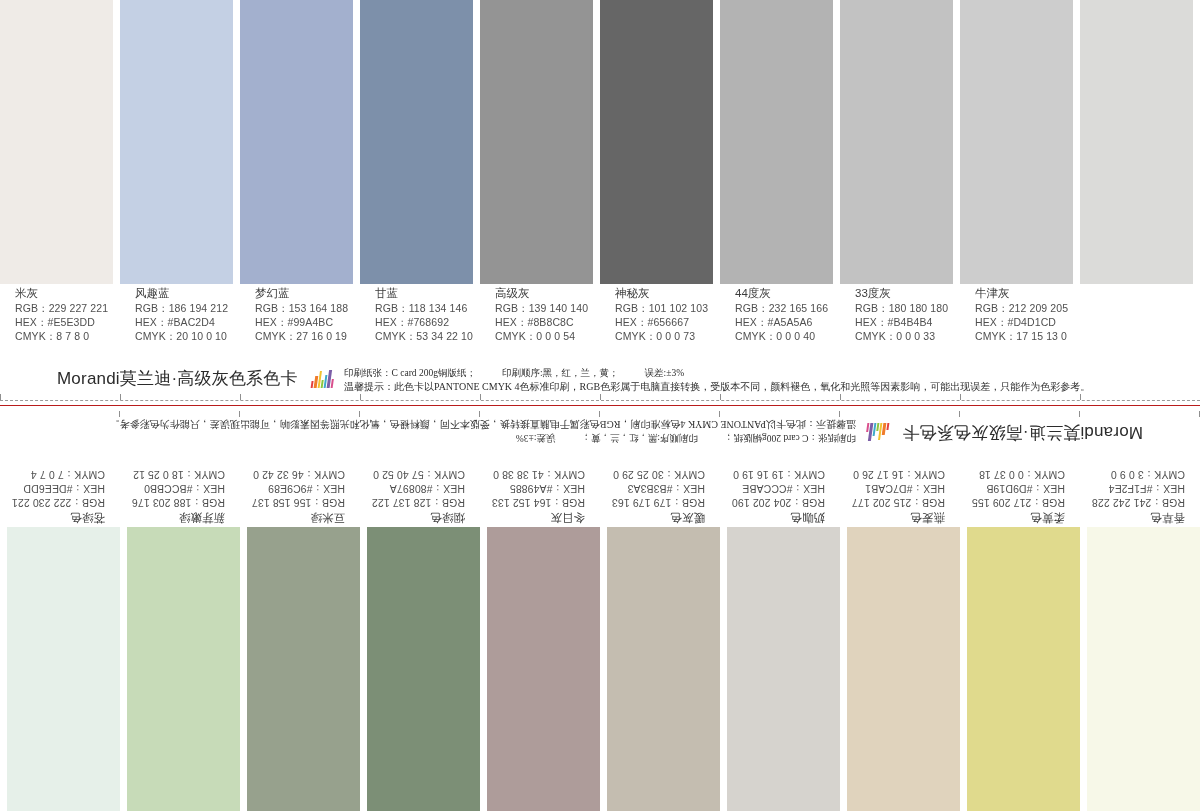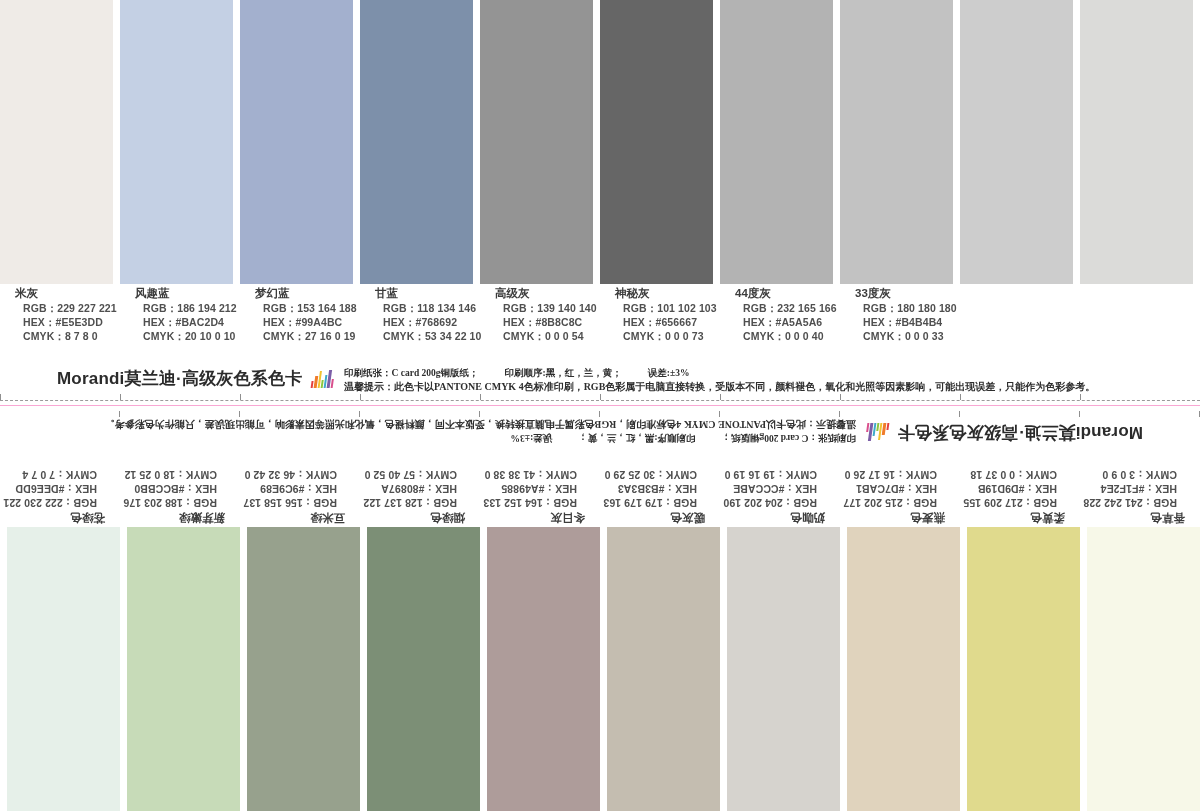--- a/index.html
+++ b/index.html
@@ -7,22 +7,21 @@
     width: 1200px;
     height: 811px;
     background: #ffffff;
     font-family: "Liberation Sans", "DejaVu Sans", sans-serif;
     overflow: hidden;
   }
   .card {
     position: relative;
     width: 1200px;
     height: 703px;
-    background: #f9a8d4;
-    font-weight: bold;
+    background: #b91c1c;
   }
 
   
   .face {
     position: absolute;
     left: 0;
     width: 1200px;
     height: 405px;
     background: #ffffff;
   }
@@ -68,21 +67,20 @@
     line-height: 15px;
     color: #3c3c3c;
     white-space: nowrap;
   }
   .lbl-line {
     font-size: 10.5px;
     line-height: 14px;
     color: #4f4f4f;
     white-space: nowrap;
     letter-spacing: 0.1px;
-    margin-left: 8px;
   }
 
   
   .footer {
     position: absolute;
     left: 0;
     top: 365px;
     width: 1200px;
     height: 40px;
   }
@@ -245,20 +243,26 @@
           <div class="lbl-name">44度灰</div>
           <div class="lbl-line">RGB：232 165 166</div>
           <div class="lbl-line">HEX：#A5A5A6</div>
           <div class="lbl-line">CMYK：0 0 0 40</div>
         </div>
         <div class="label-cell">
           <div class="lbl-name">33度灰</div>
           <div class="lbl-line">RGB：180 180 180</div>
           <div class="lbl-line">HEX：#B4B4B4</div>
           <div class="lbl-line">CMYK：0 0 0 33</div>
+        </div>
+        <div class="label-cell">
+          <div class="lbl-name">牛津灰</div>
+          <div class="lbl-line">RGB：212 209 205</div>
+          <div class="lbl-line">HEX：#D4D1CD</div>
+          <div class="lbl-line">CMYK：17 15 13 0</div>
         </div>
       </div>
 
     <div class="footer">
       <div class="brand">Morandi莫兰迪·高级灰色系色卡</div>
       <div class="brand-logo" id="logo-top">
           <i style="background: rgb(228, 64, 63); height: 7px;"></i>
           <i style="background: rgb(240, 124, 42); height: 12px;"></i>
           <i style="background: rgb(242, 194, 48); height: 17px;"></i>
           <i style="background: rgb(140, 198, 63); height: 8px;"></i>

